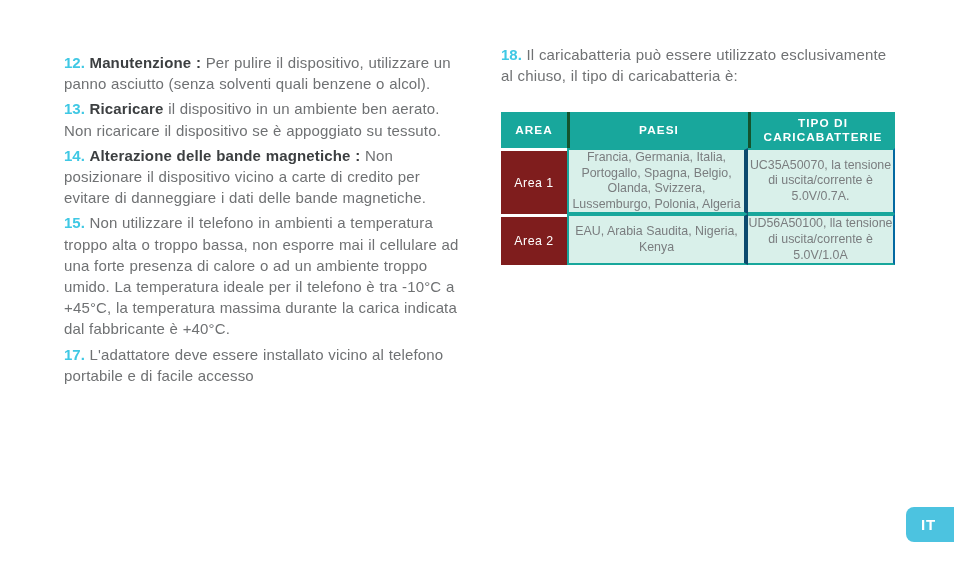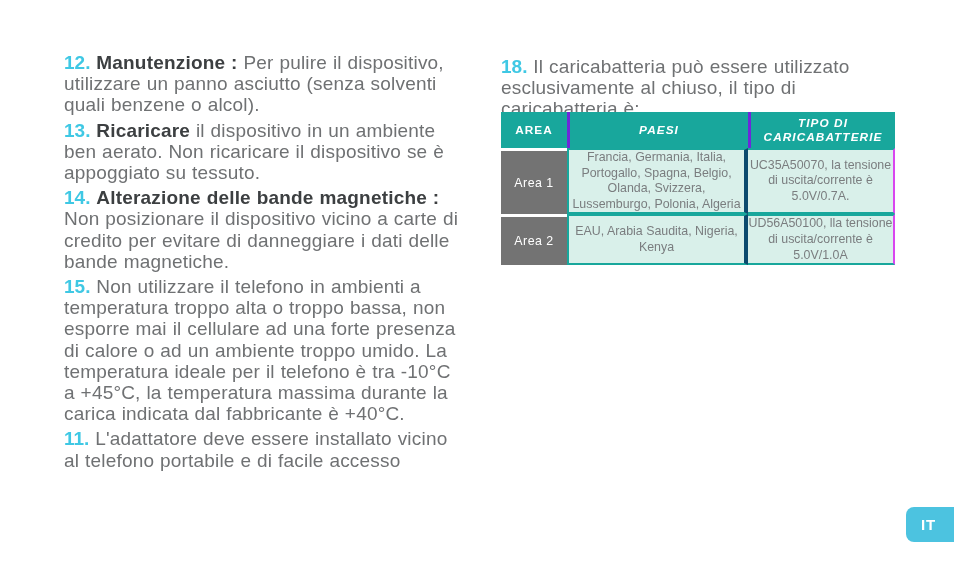--- a/index.html
+++ b/index.html
@@ -24,27 +24,27 @@
   
   .col-left {
     position: absolute;
     left: 64px;
     top: 52px;
     width: 400px;
   }
   .col-right {
     position: absolute;
     left: 501px;
-    top: 56px;
+    top: 44px;
     width: 400px;
   }
 
   p.para {
     margin: 0 0 0 0;
-    font-size: 19px;
+    font-size: 15px;
     line-height: 21.2px;
     color: #6f7173;
     letter-spacing: 0.01em;
     text-align: left;
     word-spacing: 0.02em;
   }
   p.para + p.para { margin-top: 4px; }
 
   .num {
     color: #3fc8e4;
@@ -82,44 +82,44 @@
   .thead-cell {
     background: #18a79c;
     color: #ffffff;
     font-size: 11.8px;
     line-height: 14px;
     letter-spacing: 0.09em;
     text-align: center;
     height: 36px;
     padding: 3px 4px;
   }
-  .thead-cell.sep-l { border-left: 3px solid #6d28d9; font-style: italic; }
+  .thead-cell.sep-l { border-left: 3px solid #14532d; }
 
   
   .area-cell {
-    background: #737373;
+    background: #7f1d1d;
     color: #ffffff;
     font-size: 12.4px;
     letter-spacing: 0.04em;
     text-align: center;
     border-top: 3px solid #ffffff;
     padding: 4px 2px;
   }
 
   
   .body-cell {
     background: #d9f0ea;
     color: #7a7d7f;
     font-size: 12.4px;
     line-height: 15.6px;
     text-align: center;
     padding: 6px 7px;
     border-top: 2px solid #18a79c;
     border-bottom: 2px solid #18a79c;
-    border-right: 2px solid #d946ef;
+    border-right: 2px solid #0369a1;
   }
   .body-cell.first-body { border-left: 2px solid #18a79c; }
   .body-cell.mid-sep    { border-right: 4px solid #0c4a6e; }
 
   
   .lang-tab {
     position: absolute;
     left: 906px;
     top: 507px;
     width: 60px;
@@ -146,21 +146,21 @@
 
     <p class="para"><span class="num">12.</span> <span class="lead">Manutenzione :</span><span> Per pulire il dispositivo, utilizzare un panno asciutto (senza solventi quali benzene o alcol).</span></p>
 
     <p class="para"><span class="num">13.</span> <span class="lead">Ricaricare</span><span> il dispositivo in un ambiente ben aerato. Non ricaricare il dispositivo se è appoggiato su tessuto.</span></p>
 
     <p class="para"><span class="num">14.</span> <span class="lead">Alterazione delle bande magnetiche :</span><span> Non posizionare il dispositivo vicino a carte di credito per evitare di danneggiare i dati delle bande magnetiche.</span></p>
 
     <p class="para"><span class="num">15.</span><span> Non utilizzare il telefono in ambienti a temperatura troppo alta o troppo bassa, non esporre mai il cellulare ad una forte presenza di calore o ad un ambiente troppo umido.  La temperatura ideale per il telefono è tra -10°C a +45°C, la temperatura massima durante la carica indicata dal fabbricante è  +40°C.</span></p>
 
 
-    <p class="para"><span class="num">11.</span><span> L'adattatore deve essere installato vicino al telefono portabile e di facile accesso</span></p>
+    <p class="para"><span class="num">17.</span><span> L'adattatore deve essere installato vicino al telefono portabile e di facile accesso</span></p>
 
   </div>
 
   <div class="col-right">
     <p class="para"><span class="num">18.</span><span> Il caricabatteria può essere utilizzato esclusivamente al chiuso, il tipo di caricabatteria è:</span></p>
   </div>
 
   <table class="charger-table">
     <colgroup>
       <col class="col-area">

